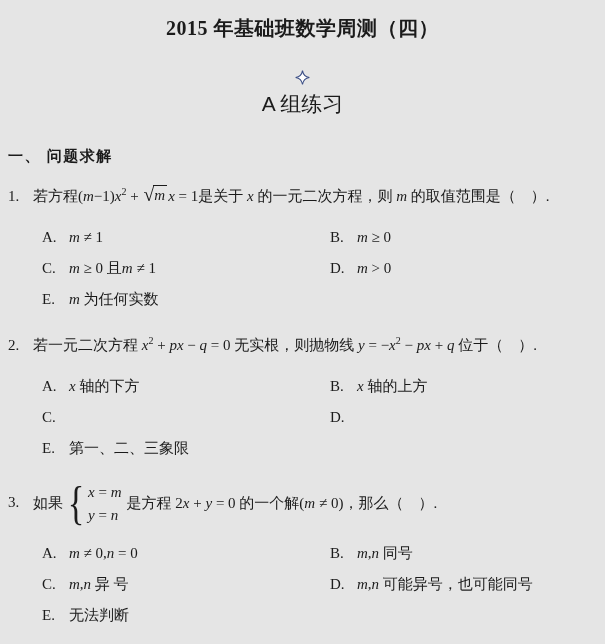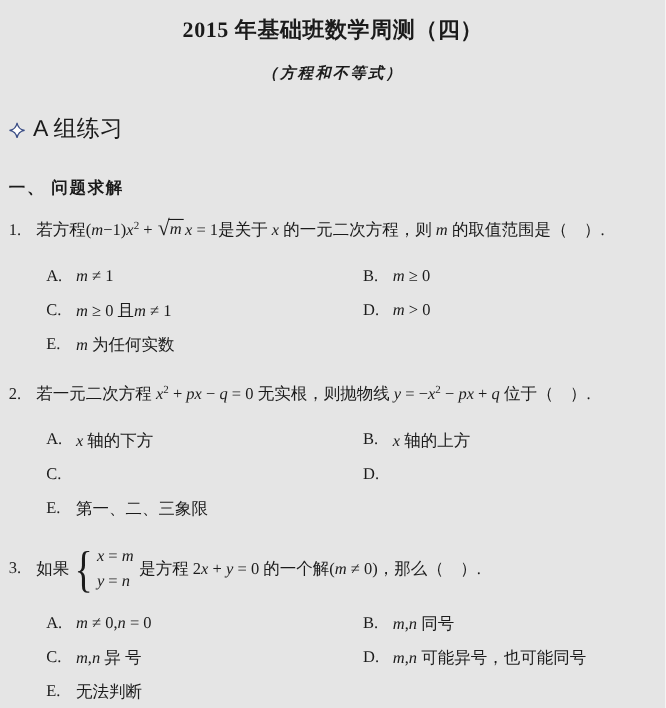--- a/index.html
+++ b/index.html
@@ -29,20 +29,21 @@
     margin-top: 18px;
   }
   .section-heading {
     margin-top: 30px;
     display: flex;
     align-items: center;
     gap: 7px;
     font-family: "Liberation Sans", "DejaVu Sans", sans-serif;
     font-size: 21px;
     line-height: 1.15;
+    flex-direction: column;
   }
   .star-icon { display: inline-flex; align-items: center; }
   .subsection {
     margin-top: 31px;
     font-family: Liberation Sans, sans-serif;
     font-weight: bold;
     font-size: 15px;
     letter-spacing: 1.5px;
   }
   .question { margin-top: 17px; }
@@ -84,21 +85,20 @@
     margin-right: 1px;
   }
   .sys-rows { display: inline-flex; flex-direction: column; }
   .sys-row { line-height: 1.55; font-size: 15px; white-space: pre; }
 </style>
 </head>
 <body>
 
 <div class="page">
   <div class="title">2015 年基础班数学周测（四）</div>
-  <div class="subtitle">（方程和不等式）</div>
   <div class="section-heading">
     <span class="star-icon">
       <svg width="15" height="15" viewBox="0 0 24 24">
         <path d="M12 1 Q13.5 10.5 23 12 Q13.5 13.5 12 23 Q10.5 13.5 1 12 Q10.5 10.5 12 1 Z" fill="#ffffff" stroke="#3a4d85" stroke-width="1.7"></path>
       </svg>
     </span>
     <span>A 组练习</span>
   </div>
   <div class="subsection">一、 问题求解</div>
   <div id="questions">

